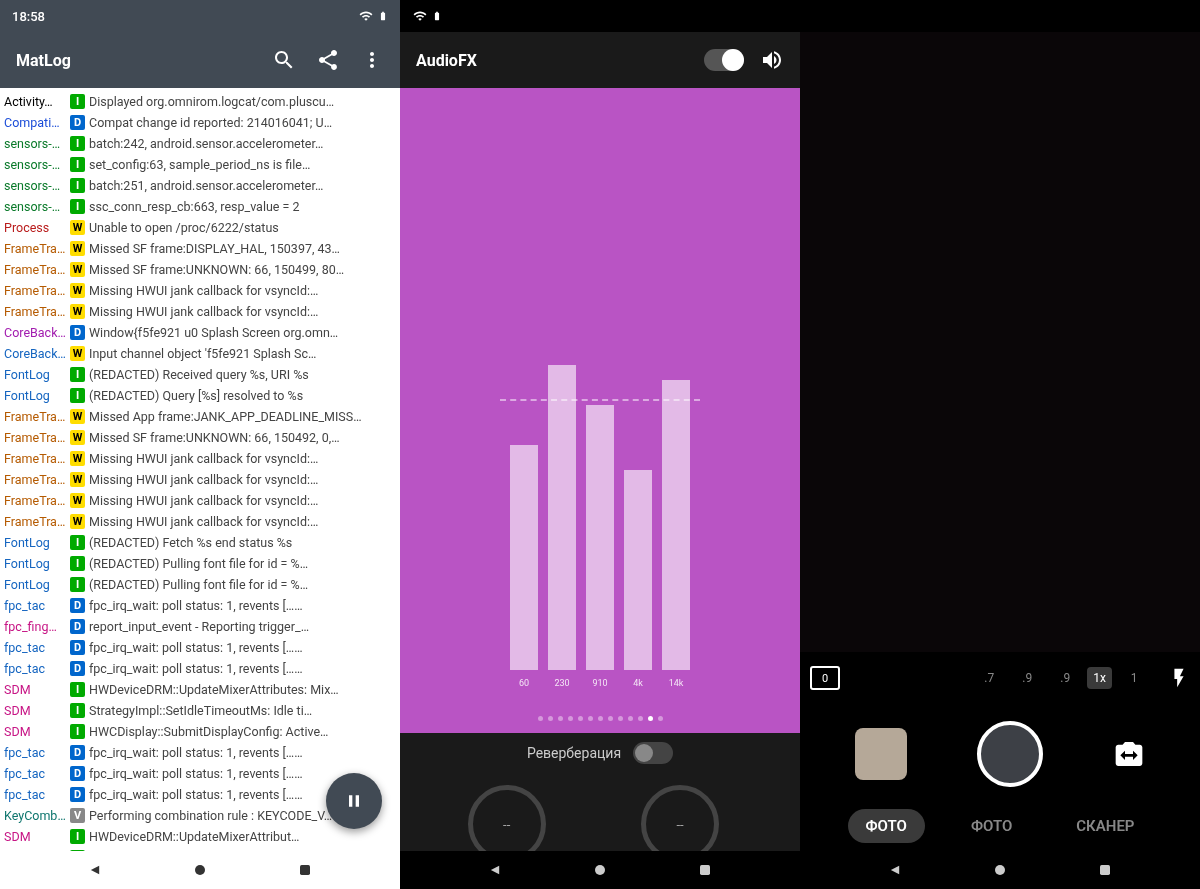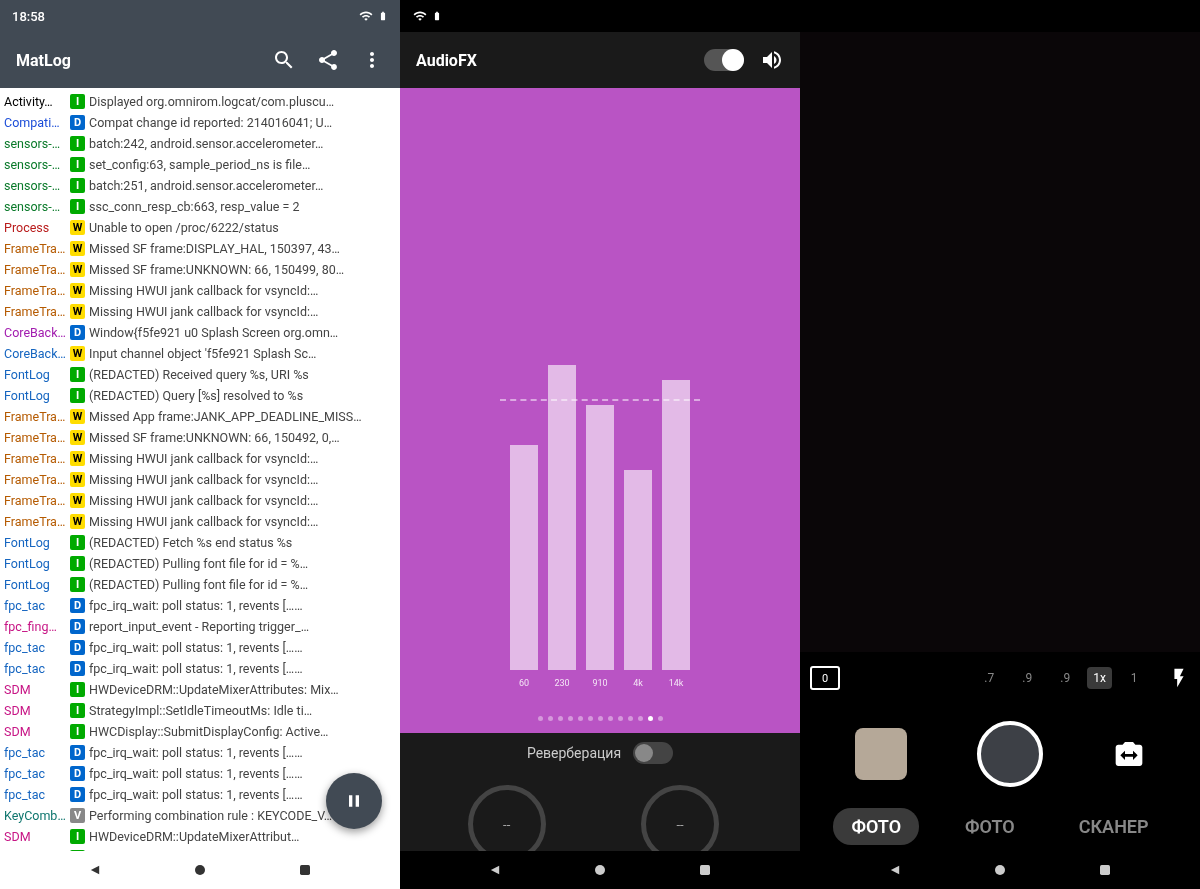--- a/index.html
+++ b/index.html
@@ -59,21 +59,21 @@
 .cam-strip{height:52px;display:flex;align-items:center;padding:0 10px;gap:8px}
 .cam-box{width:30px;height:24px;border:2px solid #fff;color:#fff;display:flex;align-items:center;justify-content:center;font-size:11px;border-radius:3px}
 .cam-strip .spacer{flex:1}
 .cam-zoom{color:#888;font-size:12px;width:32px;text-align:center}
 .cam-zoom.active{background:#3a3a3a;color:#fff;border-radius:4px;padding:4px 6px;width:auto}
 .cam-controls{height:100px;display:flex;align-items:center;justify-content:space-around;padding:0 20px}
 .thumb{width:52px;height:52px;background:#b5a898;border-radius:8px}
 .shutter{width:66px;height:66px;border:4px solid #fff;border-radius:50%;background:#3d4046}
 .switch-cam{width:32px;height:32px}
 .cam-modes{height:44px;display:flex;align-items:center;justify-content:center;gap:28px}
-.mode{color:#888;font-size:18px;font-weight:600;padding:8px 18px}
+.mode{color:#888;font-size:15px;font-weight:600;padding:8px 18px}
 .mode.active{background:#3a3a3a;color:#fff;border-radius:18px}
 </style>
 </head>
 <body>
 
 <div class="panel p1">
  <div class="status-bar">
   <span class="time">18:58</span>
   <span class="status-bar-icons">
    <svg width="16" height="14" viewBox="0 0 24 24" fill="#fff">

